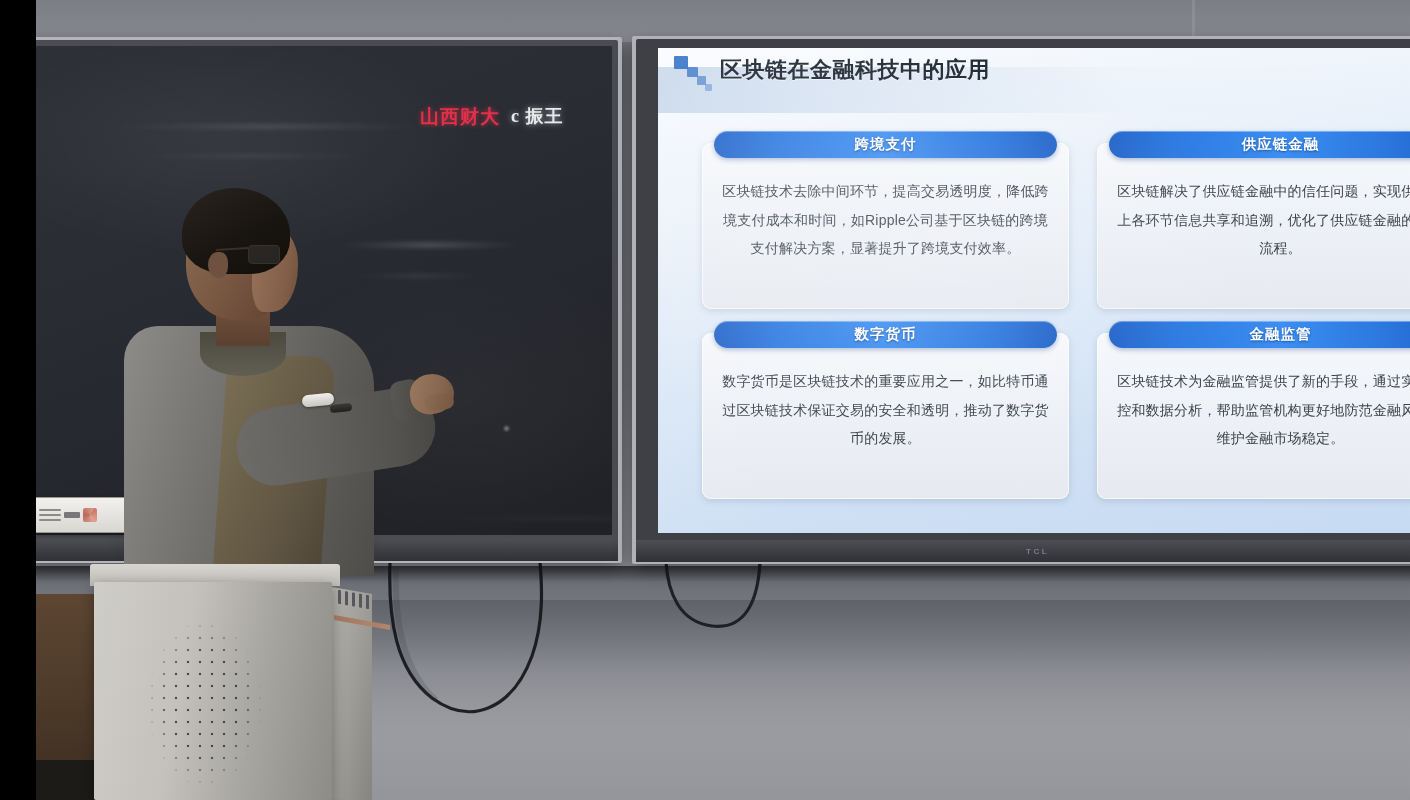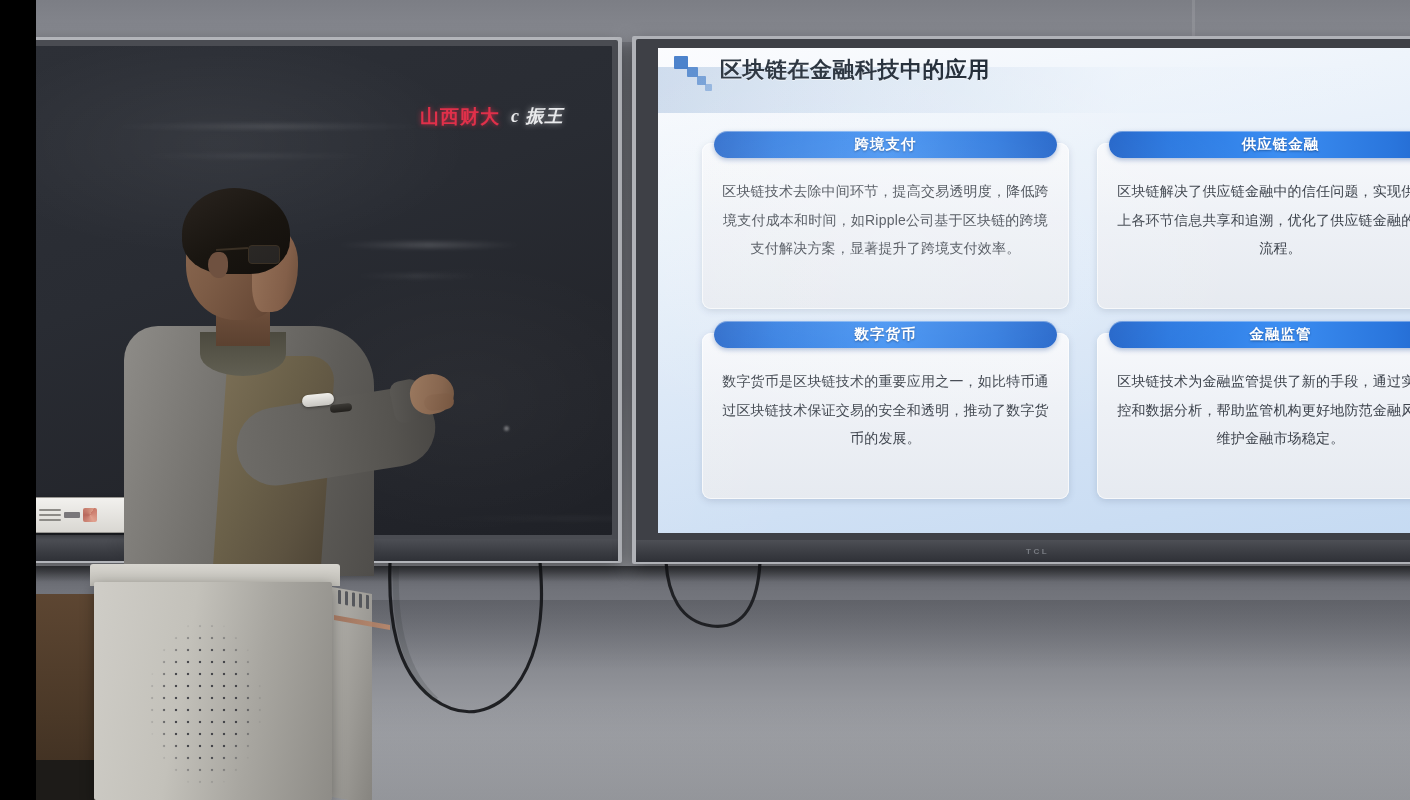--- a/index.html
+++ b/index.html
@@ -44,21 +44,21 @@
   .g5{left:150px;top:300px;width:120px;height:4px;opacity:.18;}
   .g6{left:390px;top:470px;width:300px;height:5px;opacity:.16;}
   .dot-spec{position:absolute;left:470px;top:380px;width:5px;height:5px;border-radius:50%;
     background:rgba(255,255,255,.35);filter:blur(1.2px);}
 
   .chalk{position:absolute;top:67px;white-space:nowrap;
     font-family:"Liberation Serif","DejaVu Serif",serif;font-size:19px;font-weight:700;
     letter-spacing:1px;filter:blur(.45px);}
   .chalk-red{left:396px;color:#e0304a;text-shadow:0 0 5px rgba(224,48,74,.75);}
   .chalk-white{left:487px;color:#e9eaec;text-shadow:0 0 6px rgba(233,234,236,.6);
-    font-style:italic;font-size:18px;}
+    font-size:18px;}
 
   .ctrl-panel{position:absolute;left:-2px;top:497px;width:100px;height:34px;
     background:linear-gradient(180deg,#f2f1ee,#d9d7d2);border:1px solid #9a9894;
     border-radius:2px;display:flex;align-items:center;padding:0 4px;gap:3px;
     box-shadow:0 2px 5px rgba(0,0,0,.45);}
   .ctrl-col{display:flex;flex-direction:column;gap:3px;}
   .ctrl-line{width:22px;height:2px;background:#8d8b87;border-radius:1px;}
   .ctrl-btn{width:16px;height:6px;background:#79777a;border-radius:1px;}
   .ctrl-logo{width:14px;height:14px;border-radius:2px;
     background:conic-gradient(from 30deg,#c9796a,#e0a08e,#b8685c,#d99a86);filter:blur(.3px);}

